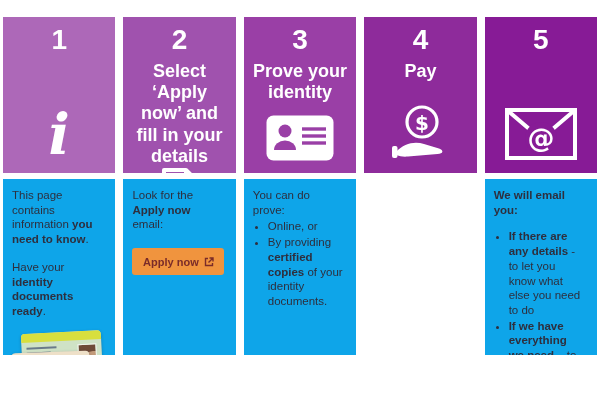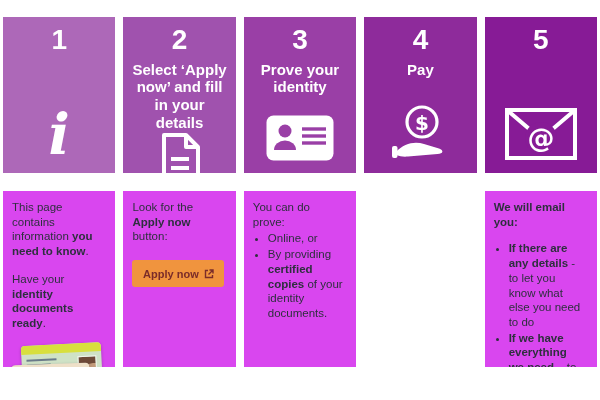--- a/index.html
+++ b/index.html
@@ -7,27 +7,27 @@
     position:relative;width:600px;height:400px;background:#fff;
     font-family:"Liberation Sans", sans-serif;box-sizing:border-box;
     padding:17px 3px 0 3px;display:flex;gap:8px;align-items:flex-start;
   }
   .col{flex:1 1 0;display:flex;flex-direction:column;min-width:0;}
   .hdr{
     height:156px;display:flex;flex-direction:column;align-items:center;
     text-align:center;color:#fff;box-sizing:border-box;padding:8px 5px 12px 5px;
   }
   .num{font-size:28px;font-weight:bold;line-height:1.1;}
-  .ttl{font-size:15px;font-weight:bold;line-height:1.18;margin-top:5px;padding:0 2px;}
+  .ttl{font-size:18px;font-weight:bold;line-height:1.18;margin-top:5px;padding:0 2px;}
   .ttl:empty{display:none;}
   .icon-slot{margin-top:auto;height:62px;display:flex;align-items:flex-end;justify-content:center;}
   .info-i{font-family:"DejaVu Serif", serif;font-style:italic;font-weight:bold;
     font-size:56px;line-height:0.95;color:#fff;}
   .bdy{
-    margin-top:18px;height:176px;background:#d946ef;color:#2e2f3e;
+    margin-top:6px;height:176px;background:#0ea5e9;color:#2e2f3e;
     box-sizing:border-box;padding:9px 12px 6px 9px;font-size:11.5px;line-height:1.28;
     overflow:hidden;
   }
   .bdy p{margin:0 0 13px 0;}
   .bdy p.tight{margin-bottom:2px;}
   .b{font-weight:bold;}
   ul.blts{margin:2px 0 0 0;padding-left:15px;}
   ul.blts li{margin:0 0 1px 0;}
   .apply-btn{
     display:flex;align-items:center;justify-content:center;gap:5px;
@@ -89,21 +89,21 @@
         <svg width="44" height="56" viewBox="0 0 44 56">
           <path d="M6 3 h22 l12 12 v38 h-34 z" fill="none" stroke="#fff" stroke-width="4" stroke-linejoin="round"></path>
           <path d="M28 3 v12 h12" fill="none" stroke="#fff" stroke-width="4" stroke-linejoin="round"></path>
           <line x1="13" y1="27" x2="31" y2="27" stroke="#fff" stroke-width="4"></line>
           <line x1="13" y1="36" x2="31" y2="36" stroke="#fff" stroke-width="4"></line>
           <line x1="13" y1="45" x2="31" y2="45" stroke="#fff" stroke-width="4"></line>
         </svg>
       </div>
     </div>
     <div class="bdy">
-      <p><span>Look for the </span><span class="b">Apply now</span><span> button:</span></p>
+      <p><span>Look for the </span><span class="b">Apply now</span><span> email:</span></p>
       <button class="apply-btn" style="background-color: rgb(240, 148, 62);">
         <span style="color: rgb(122, 44, 41);">Apply now</span>
         <svg width="10" height="10" viewBox="0 0 10 10" style="color:#7a2c29">
           <path d="M4 1.5 H1.5 V8.5 H8.5 V6" fill="none" stroke="currentColor" stroke-width="1.4"></path>
           <path d="M5.5 1 H9 V4.5 M9 1 L4.5 5.5" fill="none" stroke="currentColor" stroke-width="1.4"></path>
         </svg>
       </button>
     </div>
   </div>
 

